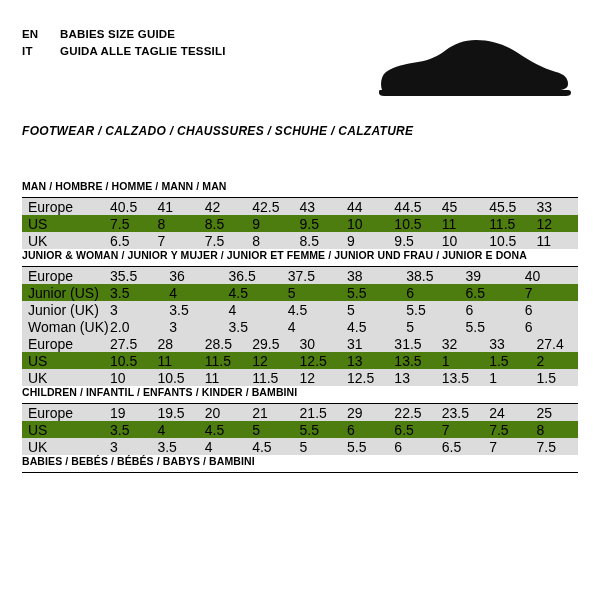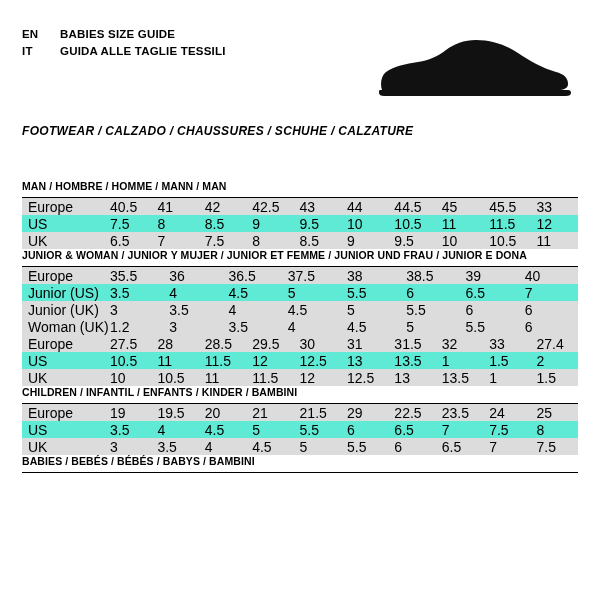--- a/index.html
+++ b/index.html
@@ -91,21 +91,21 @@
   table.size-table td {
     height: 17px;
     padding: 0 0 0 6px;
     vertical-align: middle;
     white-space: nowrap;
   }
   table.size-table tr.shaded td {
     background: #dcdcdc;
   }
   table.size-table tr.plain td {
-    background: #5eead4;
+    background: #4d7c0f;
   }
   td.label-col {
     width: 76px;
   }
 </style>
 </head>
 <body>
 
 <div class="page">
 
@@ -210,21 +210,21 @@
         <td>3.5</td>
         <td>4</td>
         <td>4.5</td>
         <td>5</td>
         <td>5.5</td>
         <td>6</td>
         <td>6</td>
       </tr>
       <tr class="shaded">
         <td class="label-col">Woman (UK)</td>
-        <td>1.2</td>
+        <td>2.0</td>
         <td>3</td>
         <td>3.5</td>
         <td>4</td>
         <td>4.5</td>
         <td>5</td>
         <td>5.5</td>
         <td>6</td>
       </tr>
     </tbody>
       </table>

